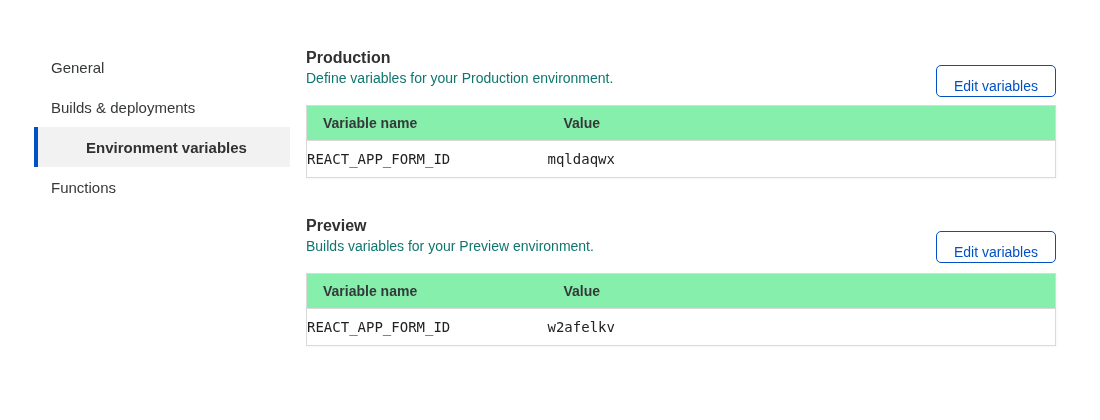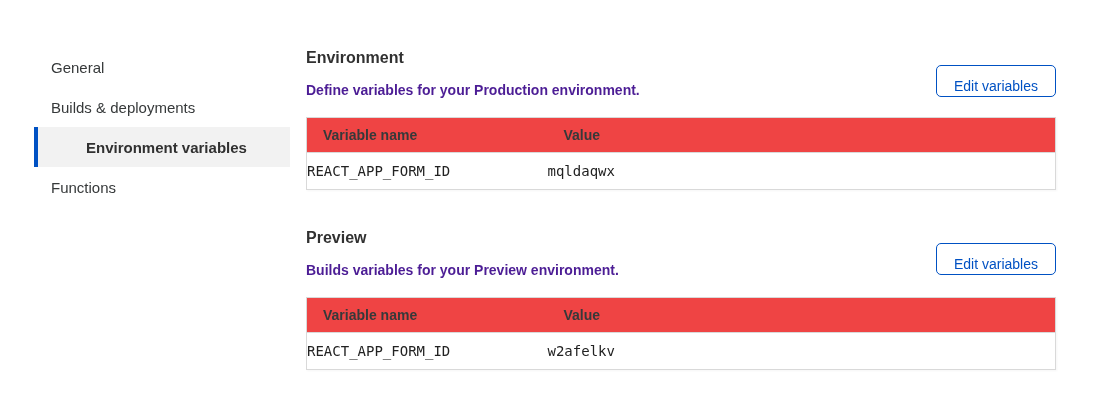--- a/index.html
+++ b/index.html
@@ -45,25 +45,24 @@
   .section { position: relative; }
   .section + .section { margin-top: 37px; }
 
   .section-title {
     font-size: 16px;
     font-weight: 700;
     color: #313131;
     line-height: 21px;
   }
   .section-desc {
-    margin-top: 14px;
+    margin-top: 2px;
     font-size: 14px;
-    color: #4c1d95;
+    color: #0f766e;
     line-height: 17px;
-    font-weight: bold;
   }
   .edit-btn {
     position: absolute;
     right: 0;
     height: 32px;
     padding: 12px 17px;
     background: #ffffff;
     border: 1px solid #0051c3;
     border-radius: 5px;
     color: #0051c3;
@@ -74,21 +73,21 @@
   .section.production .edit-btn { top: 18px; }
   .section.preview .edit-btn { top: 16px; }
 
   table.env-table {
     margin-top: 18px;
     width: 100%;
     border-collapse: collapse;
     border: 1px solid #d9d9d9;
     box-shadow: 1px 1px 2px rgba(0,0,0,0.04);
   }
-  table.env-table thead tr { background: #ef4444; }
+  table.env-table thead tr { background: #86efac; }
   table.env-table th {
     text-align: left;
     font-size: 14px;
     font-weight: 700;
     color: #36393a;
     padding: 9px 16px;
     border-bottom: 1px solid #d9d9d9;
   }
   table.env-table th.col-name { width: 241px; }
   table.env-table td {
@@ -105,21 +104,21 @@
 <nav class="sidebar">
   <div class="nav-item">General</div>
   <div class="nav-item">Builds &amp; deployments</div>
   <div class="nav-item selected">Environment variables</div>
   <div class="nav-item">Functions</div>
 </nav>
 
 <main class="main">
 
   <section class="section production">
-    <h2 class="section-title">Environment</h2>
+    <h2 class="section-title">Production</h2>
     <p class="section-desc">Define variables for your Production environment.</p>
     <button class="edit-btn">Edit variables</button>
     <table class="env-table">
       <thead>
         <tr>
           <th class="col-name">Variable name</th>
           <th>Value</th>
         </tr>
       </thead>
       <tbody>

